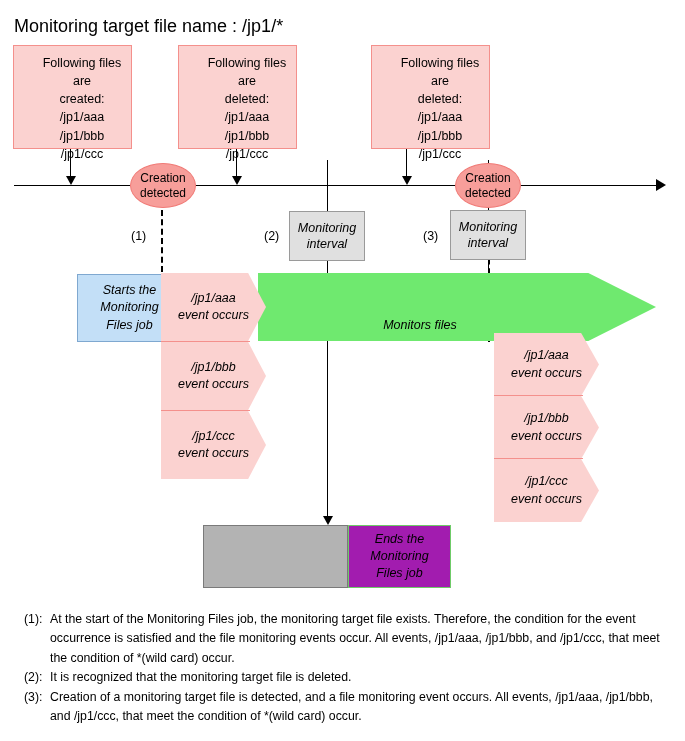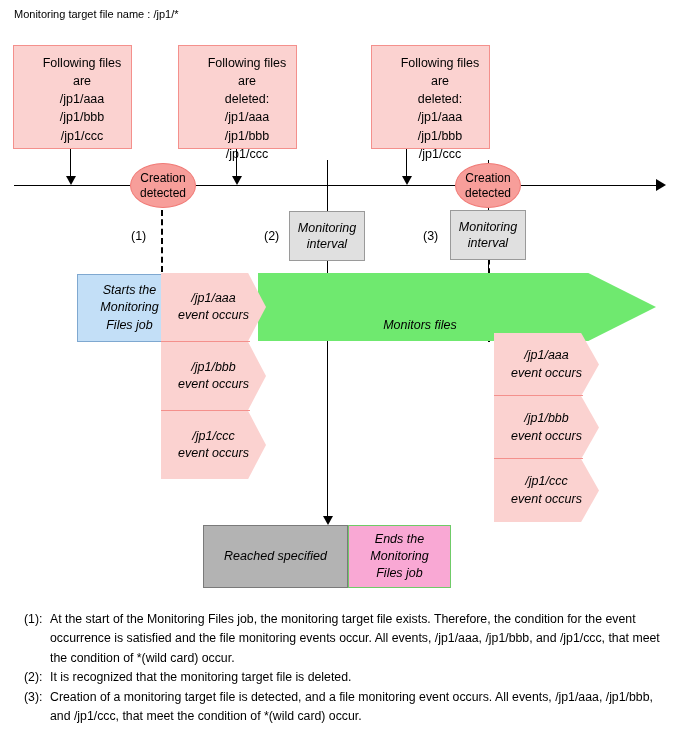--- a/index.html
+++ b/index.html
@@ -6,21 +6,21 @@
   body{
     width:685px;height:741px;position:relative;overflow:hidden;
     font-family:"Liberation Sans","DejaVu Sans",sans-serif;
     color:#000000;
     -webkit-font-smoothing:none;
   }
   .abs{position:absolute;box-sizing:border-box;}
   .ctext{display:flex;align-items:center;justify-content:center;text-align:center;line-height:1.28;font-style:italic;}
 
   
-  #title{left:14px;top:8px;font-size:11px;white-space:nowrap;}
+  #title{left:14px;top:16px;font-size:18px;white-space:nowrap;}
 
   
   .note{
     background:#FBD2D0;border:1px solid #F4908C;
     font-size:12.5px;line-height:1.45;text-align:center;
     padding-top:8px;
   }
   .note .l1{display:block;padding-left:19px;}
 
   
@@ -75,37 +75,38 @@
     background:#6FE96F;
   }
   #greenlabel{font-size:12.5px;margin-top:19px;}
 
   
   #greybottom{
     background:#B3B3B3;border:1px solid #7A7A7A;
     font-size:12.5px;line-height:1.38;
   }
   #greenbottom{
-    background:#f9a8d4;border:1px solid #6FCB68;
+    background:#a21caf;border:1px solid #6FCB68;
     font-size:12.5px;line-height:1.38;
   }
 
   
   #notes{left:24px;top:610px;width:650px;font-size:12.3px;line-height:1.58;}
   .fn{display:flex;margin-bottom:0px;}
   .fn .tag{flex:0 0 26px;}
   .fn .body{flex:1 1 auto;}
 </style>
 </head>
 <body>
 
 <div class="abs" id="title">Monitoring target file name : /jp1/*</div>
 
 <div class="abs note" style="left:13px;top:45px;width:119px;height:104px;">
   <span class="l1">Following files are</span>
+  <span class="l1">created:</span>
   <span class="l1">/jp1/aaa</span>
   <span class="l1">/jp1/bbb</span>
   <span class="l1">/jp1/ccc</span>
 </div>
 
 <div class="abs note" style="left:178px;top:45px;width:119px;height:104px;">
   <span class="l1">Following files are</span>
   <span class="l1">deleted:</span>
   <span class="l1">/jp1/aaa</span>
   <span class="l1">/jp1/bbb</span>
@@ -234,21 +235,20 @@
   </div>
 </div>
 <div class="abs" style="left:494px;top:395px;width:89px;height:1px;background:#F4908C;"></div>
 <div class="abs" style="left:494px;top:458px;width:89px;height:1px;background:#F4908C;"></div>
 
 <div class="abs vline" style="left:327px;top:341px;height:176px;"></div>
 <div class="abs drophead" style="left:323px;top:516px;"></div>
 
 <div class="abs ctext" id="greybottom" style="left:203px;top:525px;width:145px;height:63px;">
   <div>
-    <div>Reached specified</div>
   </div>
 </div>
 <div class="abs ctext" id="greenbottom" style="left:348px;top:525px;width:103px;height:63px;">
   <div>
     <div>Ends the</div>
     <div>Monitoring</div>
     <div>Files job</div>
   </div>
 </div>
 

